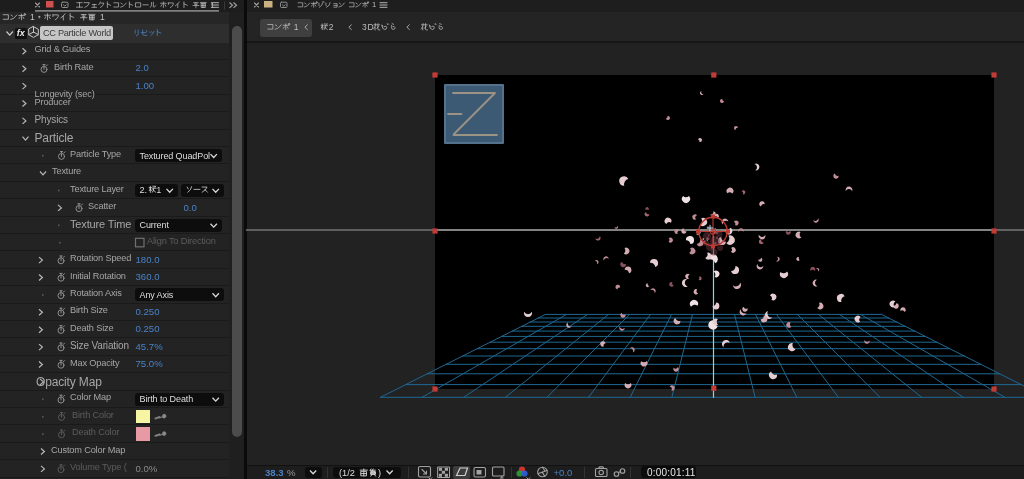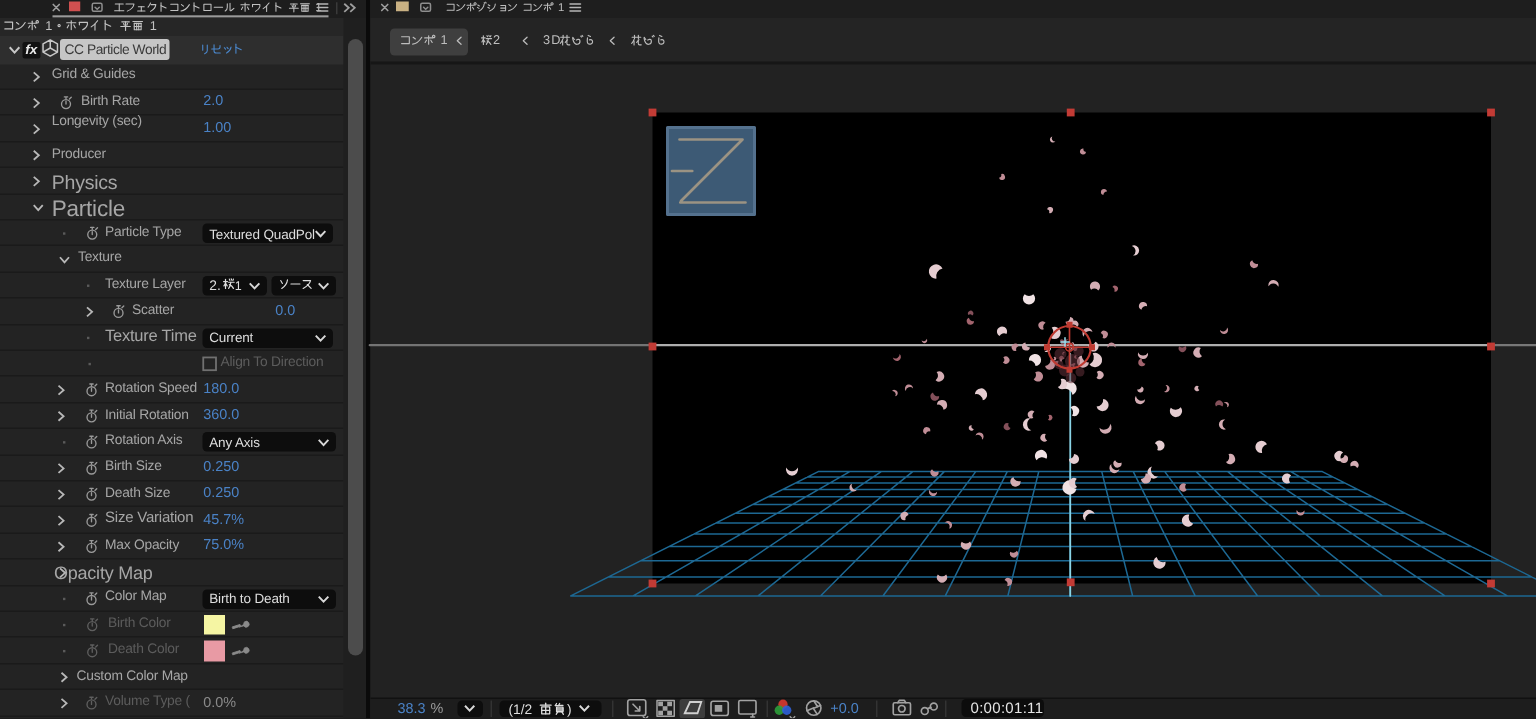--- a/index.html
+++ b/index.html
@@ -16,28 +16,28 @@
 <div style="position:absolute;left:15.0px;top:27.5px;width:11.5px;height:11.0px;background:#111;border-radius:1.5px"></div>
 <div style="position:absolute;left:16.8px;top:28.0px;font-size:9.0px;color:#ececec;white-space:pre;font-weight:bold"><i>fx</i></div>
 <div style="position:absolute;left:40.0px;top:25.8px;width:72.5px;height:14.5px;background:#c6c6c6;border-radius:2px"></div>
 <div style="position:absolute;left:43.0px;top:28.4px;font-size:9.2px;color:#3a3a3a;white-space:pre;letter-spacing:-0.3px">CC Particle World</div>
 <div style="position:absolute;left:0.0px;top:59.0px;width:229.0px;height:1.0px;background:#1a1a1a;"></div>
 <div style="position:absolute;left:34.5px;top:44.3px;font-size:9.2px;color:#a6a6a6;white-space:pre;letter-spacing:-0.15px">Grid &amp; Guides</div>
 <div style="position:absolute;left:0.0px;top:76.4px;width:229.0px;height:1.0px;background:#1a1a1a;"></div>
 <div style="position:absolute;left:54.0px;top:61.7px;font-size:9.2px;color:#a6a6a6;white-space:pre;letter-spacing:-0.15px">Birth Rate</div>
 <div style="position:absolute;left:135.5px;top:62.3px;font-size:9.6px;color:#4a82c6;white-space:pre;">2.0</div>
 <div style="position:absolute;left:0.0px;top:93.8px;width:229.0px;height:1.0px;background:#1a1a1a;"></div>
-<div style="position:absolute;left:34.5px;top:75px;font-size:9.2px;color:#a6a6a6;white-space:pre;letter-spacing:-0.15px">Longevity (sec)</div>
+<div style="position:absolute;left:34.5px;top:89px;font-size:9.2px;color:#a6a6a6;white-space:pre;letter-spacing:-0.15px">Longevity (sec)</div>
 <div style="position:absolute;left:135.5px;top:79.7px;font-size:9.6px;color:#4a82c6;white-space:pre;">1.00</div>
 <div style="position:absolute;left:0.0px;top:111.2px;width:229.0px;height:1.0px;background:#1a1a1a;"></div>
 <div style="position:absolute;left:34.5px;top:96.5px;font-size:9.2px;color:#a6a6a6;white-space:pre;letter-spacing:-0.15px">Producer</div>
 <div style="position:absolute;left:0.0px;top:128.6px;width:229.0px;height:1.0px;background:#1a1a1a;"></div>
-<div style="position:absolute;left:34.5px;top:113.9px;font-size:13px;color:#a6a6a6;white-space:pre;letter-spacing:-0.15px">Physics</div>
+<div style="position:absolute;left:34.5px;top:113.9px;font-size:10px;color:#a6a6a6;white-space:pre;letter-spacing:-0.15px">Physics</div>
 <div style="position:absolute;left:0.0px;top:146.0px;width:229.0px;height:1.0px;background:#1a1a1a;"></div>
-<div style="position:absolute;left:34.5px;top:131.3px;font-size:15px;color:#a6a6a6;white-space:pre;letter-spacing:-0.15px">Particle</div>
+<div style="position:absolute;left:34.5px;top:131.3px;font-size:12px;color:#a6a6a6;white-space:pre;letter-spacing:-0.15px">Particle</div>
 <div style="position:absolute;left:0.0px;top:163.4px;width:229.0px;height:1.0px;background:#1a1a1a;"></div>
 <div style="position:absolute;left:70.0px;top:148.7px;font-size:9.2px;color:#a6a6a6;white-space:pre;letter-spacing:-0.15px">Particle Type</div>
 <div style="position:absolute;left:135.0px;top:149.1px;width:87.0px;height:13.2px;background:#0d0d0d;border-radius:3px"></div>
 <div style="position:absolute;left:139.5px;top:150.8px;font-size:9.0px;color:#dedede;white-space:pre;letter-spacing:-0.1px">Textured QuadPol</div>
 <div style="position:absolute;left:0.0px;top:180.8px;width:229.0px;height:1.0px;background:#1a1a1a;"></div>
 <div style="position:absolute;left:52.0px;top:166.1px;font-size:9.2px;color:#a6a6a6;white-space:pre;letter-spacing:-0.15px">Texture</div>
 <div style="position:absolute;left:0.0px;top:198.2px;width:229.0px;height:1.0px;background:#1a1a1a;"></div>
 <div style="position:absolute;left:70.0px;top:183.5px;font-size:9.2px;color:#a6a6a6;white-space:pre;letter-spacing:-0.15px">Texture Layer</div>
 <div style="position:absolute;left:135.0px;top:183.9px;width:43.0px;height:13.2px;background:#0d0d0d;border-radius:3px"></div>
 <div style="position:absolute;left:139.5px;top:185.1px;font-size:9.2px;color:#dedede;white-space:pre;">2.</div>
@@ -95,21 +95,21 @@
 <div style="position:absolute;left:231.5px;top:26.0px;width:10.5px;height:411.0px;background:#4c4c4c;border-radius:5px"></div>
 <div style="position:absolute;left:244.0px;top:0.0px;width:2.5px;height:479.0px;background:#0a0a0a;"></div>
 <div style="position:absolute;left:246.5px;top:0.0px;width:777.5px;height:479.0px;background:#222222;"></div>
 <div style="position:absolute;left:246.5px;top:0.0px;width:777.5px;height:12.0px;background:#1e1e1e;"></div>
 <div style="position:absolute;left:246.5px;top:12.0px;width:777.5px;height:29.0px;background:#242424;"></div>
 <div style="position:absolute;left:246.5px;top:41.0px;width:777.5px;height:1.5px;background:#161616;"></div>
 <div style="position:absolute;left:259.7px;top:18.7px;width:52.6px;height:17.9px;background:#3f3f3f;border-radius:3px"></div>
 <div style="position:absolute;left:435.0px;top:75.0px;width:559.0px;height:314.0px;background:#000;"></div>
 <div style="position:absolute;left:246.5px;top:465.0px;width:777.5px;height:1.0px;background:#111;"></div>
 <div style="position:absolute;left:246.5px;top:466.0px;width:777.5px;height:13.0px;background:#1d1d1d;"></div>
-<div style="position:absolute;left:265.0px;top:467.3px;font-size:9.6px;color:#4a82c6;white-space:pre;">38.3</div>
+<div style="position:absolute;left:265.0px;top:467.3px;font-size:9.6px;color:#4a82c6;white-space:pre;font-weight:bold;">38.3</div>
 <div style="position:absolute;left:287.0px;top:467.3px;font-size:9.6px;color:#9a9a9a;white-space:pre;">%</div>
 <div style="position:absolute;left:304.5px;top:466.8px;width:17.5px;height:11.5px;background:#0d0d0d;border-radius:3px"></div>
 <div style="position:absolute;left:327.0px;top:467.0px;width:1.0px;height:11.0px;background:#333;"></div>
 <div style="position:absolute;left:333.0px;top:466.8px;width:68.0px;height:11.5px;background:#0d0d0d;border-radius:3px"></div>
 <div style="position:absolute;left:339.0px;top:467.6px;font-size:9.2px;color:#dedede;white-space:pre;">(1/2</div>
 <div style="position:absolute;left:378.0px;top:467.6px;font-size:9.2px;color:#dedede;white-space:pre;">)</div>
 <div style="position:absolute;left:407.5px;top:467.0px;width:1.0px;height:11.0px;background:#333;"></div>
 <div style="position:absolute;left:453.0px;top:465.5px;width:17.0px;height:13.0px;background:#3d3d3d;border-radius:2px"></div>
 <div style="position:absolute;left:510.5px;top:467.0px;width:1.0px;height:11.0px;background:#333;"></div>
 <div style="position:absolute;left:630.0px;top:467.0px;width:1.0px;height:11.0px;background:#333;"></div>

